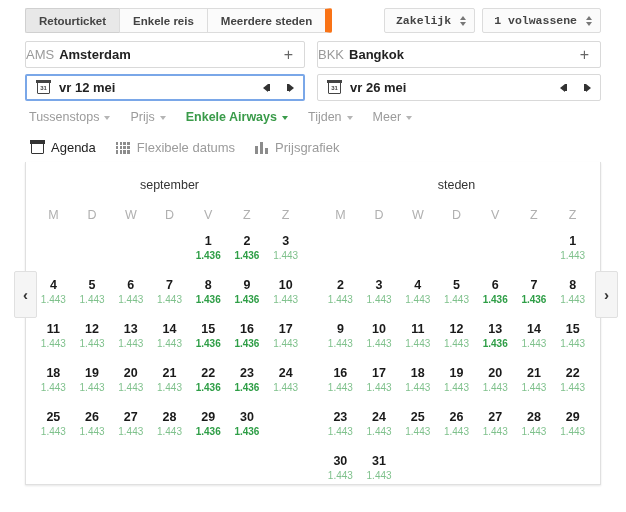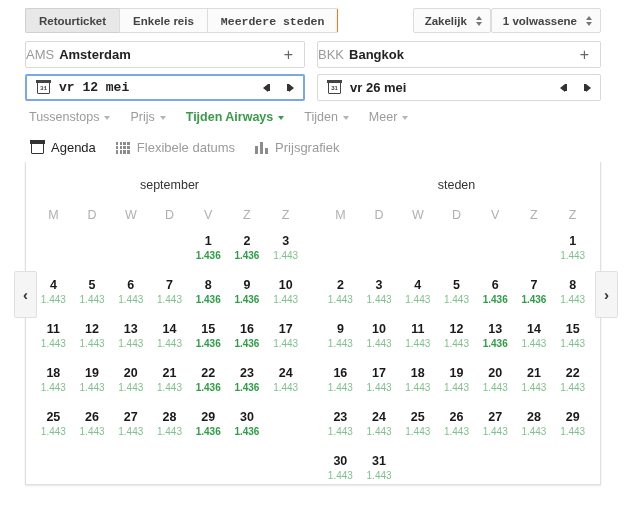--- a/index.html
+++ b/index.html
@@ -21,23 +21,23 @@
     height:25px;line-height:25px;
     padding:0 13px;
     border:1px solid #dcdcdc;
     border-right:none;
     background:#fbfbfb;
     font-size:11.5px;font-weight:bold;color:#444;
     white-space:nowrap;
     box-sizing:border-box;
   }
   .seg .btn:first-child{border-radius:2px 0 0 2px;background:#e8e8e8;border-color:#d0d0d0;}
-  .seg .btn:last-child{border-right:1px solid #f97316;border-radius:0 2px 2px 0;font-family:Liberation Mono, monospace;}
-
-  .selgroup{position:absolute;right:0;top:0;display:flex;}
+  .seg .btn:last-child{border-right:7px solid #f97316;border-radius:0 2px 2px 0;}
+
+  .selgroup{position:absolute;right:0;top:0;display:flex;gap:7px;font-family:Liberation Mono, monospace;}
   .sel{
     height:25px;
     border:1px solid #dcdcdc;border-radius:2px;
     background:#fbfbfb;
     display:flex;align-items:center;
     padding:0 8px 0 11px;
     font-size:11.5px;font-weight:bold;color:#444;
     white-space:nowrap;
     box-sizing:border-box;
   }
@@ -48,21 +48,21 @@
   .sel .spin i.up{border-bottom:4px solid #777;margin-bottom:2px;}
   .sel .spin i.dn{border-top:4px solid #777;}
 
   
   .field{
     position:absolute;height:27px;
     border:1px solid #d9d9d9;border-radius:2px;background:#fff;
     box-sizing:border-box;
     display:flex;align-items:center;
   }
-  .field.focus{border:2px solid #7aa7e8;font-family:Liberation Mono, monospace;}
+  .field.focus{border:2px solid #7aa7e8;}
   .fld-ams{left:25px;top:41px;width:280px;}
   .fld-bkk{left:317px;top:41px;width:284px;}
   .fld-d1 {left:25px;top:74px;width:280px;}
   .fld-d2 {left:317px;top:74px;width:284px;}
 
   .ap-code{color:#9a9a9a;font-size:13px;}
   .ap-city{color:#222;font-size:13px;font-weight:bold;margin-left:5px;}
   .plus{margin-left:auto;margin-right:11px;color:#666;font-size:16px;line-height:1;font-weight:300;}
 
   .calicon{
@@ -202,21 +202,21 @@
       <span class="ar next">
           <i class="bar"></i>
           <i class="tri"></i>
         </span>
     </span>
   </div>
 
   <div class="filters" id="filters">
       <div class="filt"><span>Tussenstops</span><span class="caret"></span></div>
       <div class="filt"><span>Prijs</span><span class="caret"></span></div>
-      <div class="filt active"><span>Tijden Airways</span><span class="caret"></span></div>
+      <div class="filt active"><span>Enkele Airways</span><span class="caret"></span></div>
       <div class="filt"><span>Tijden</span><span class="caret"></span></div>
       <div class="filt"><span>Meer</span><span class="caret"></span></div>
     </div>
 
   <div class="tabs" id="tabs">
       <div class="tab active">
         <span class="ic-agenda"></span>
         <span>Agenda</span>
       </div>
       <div class="tab">

